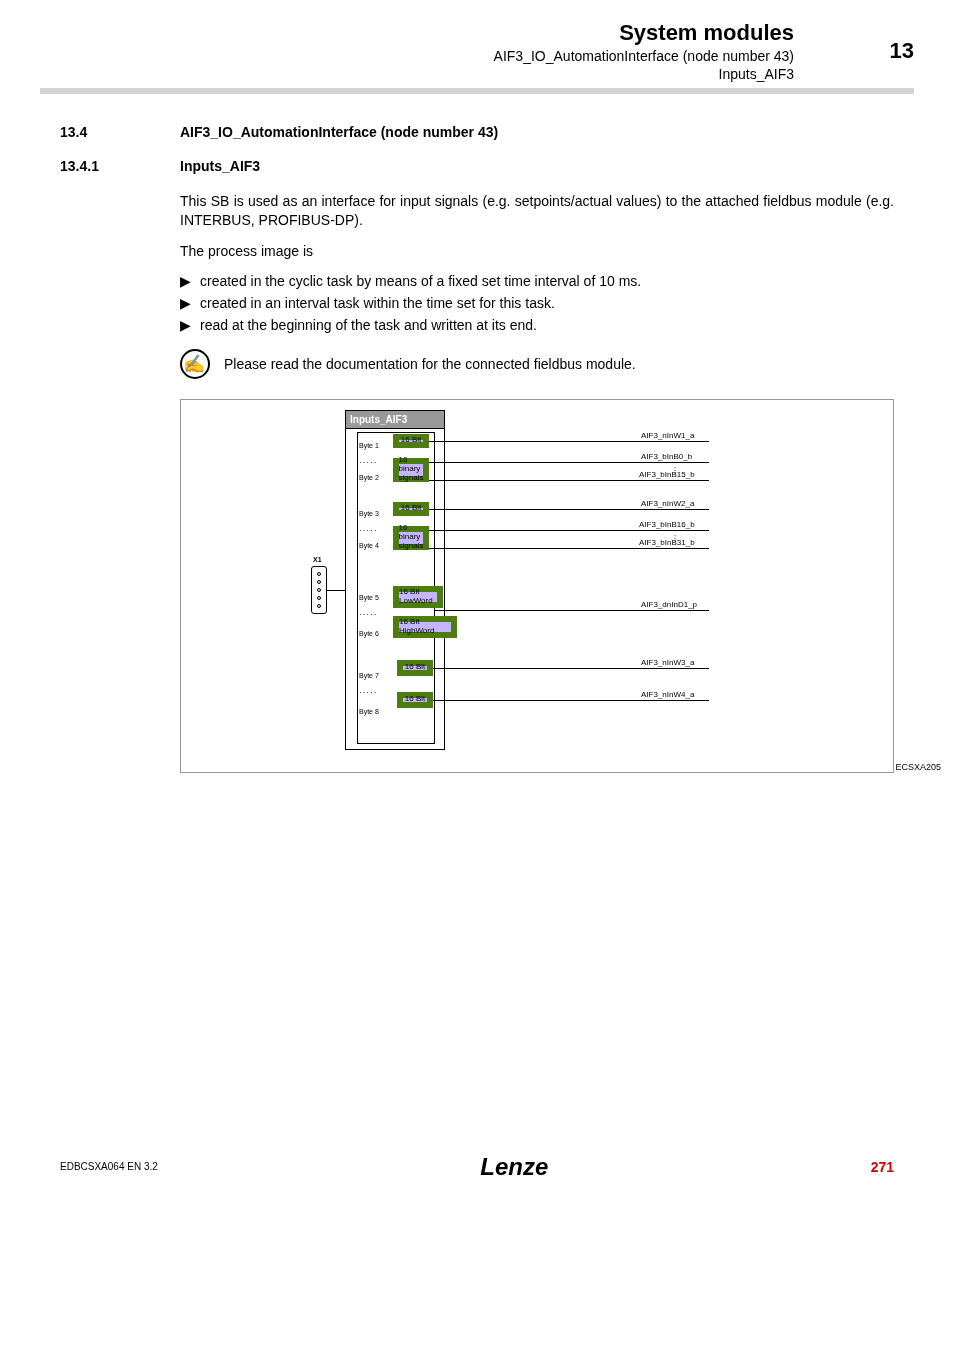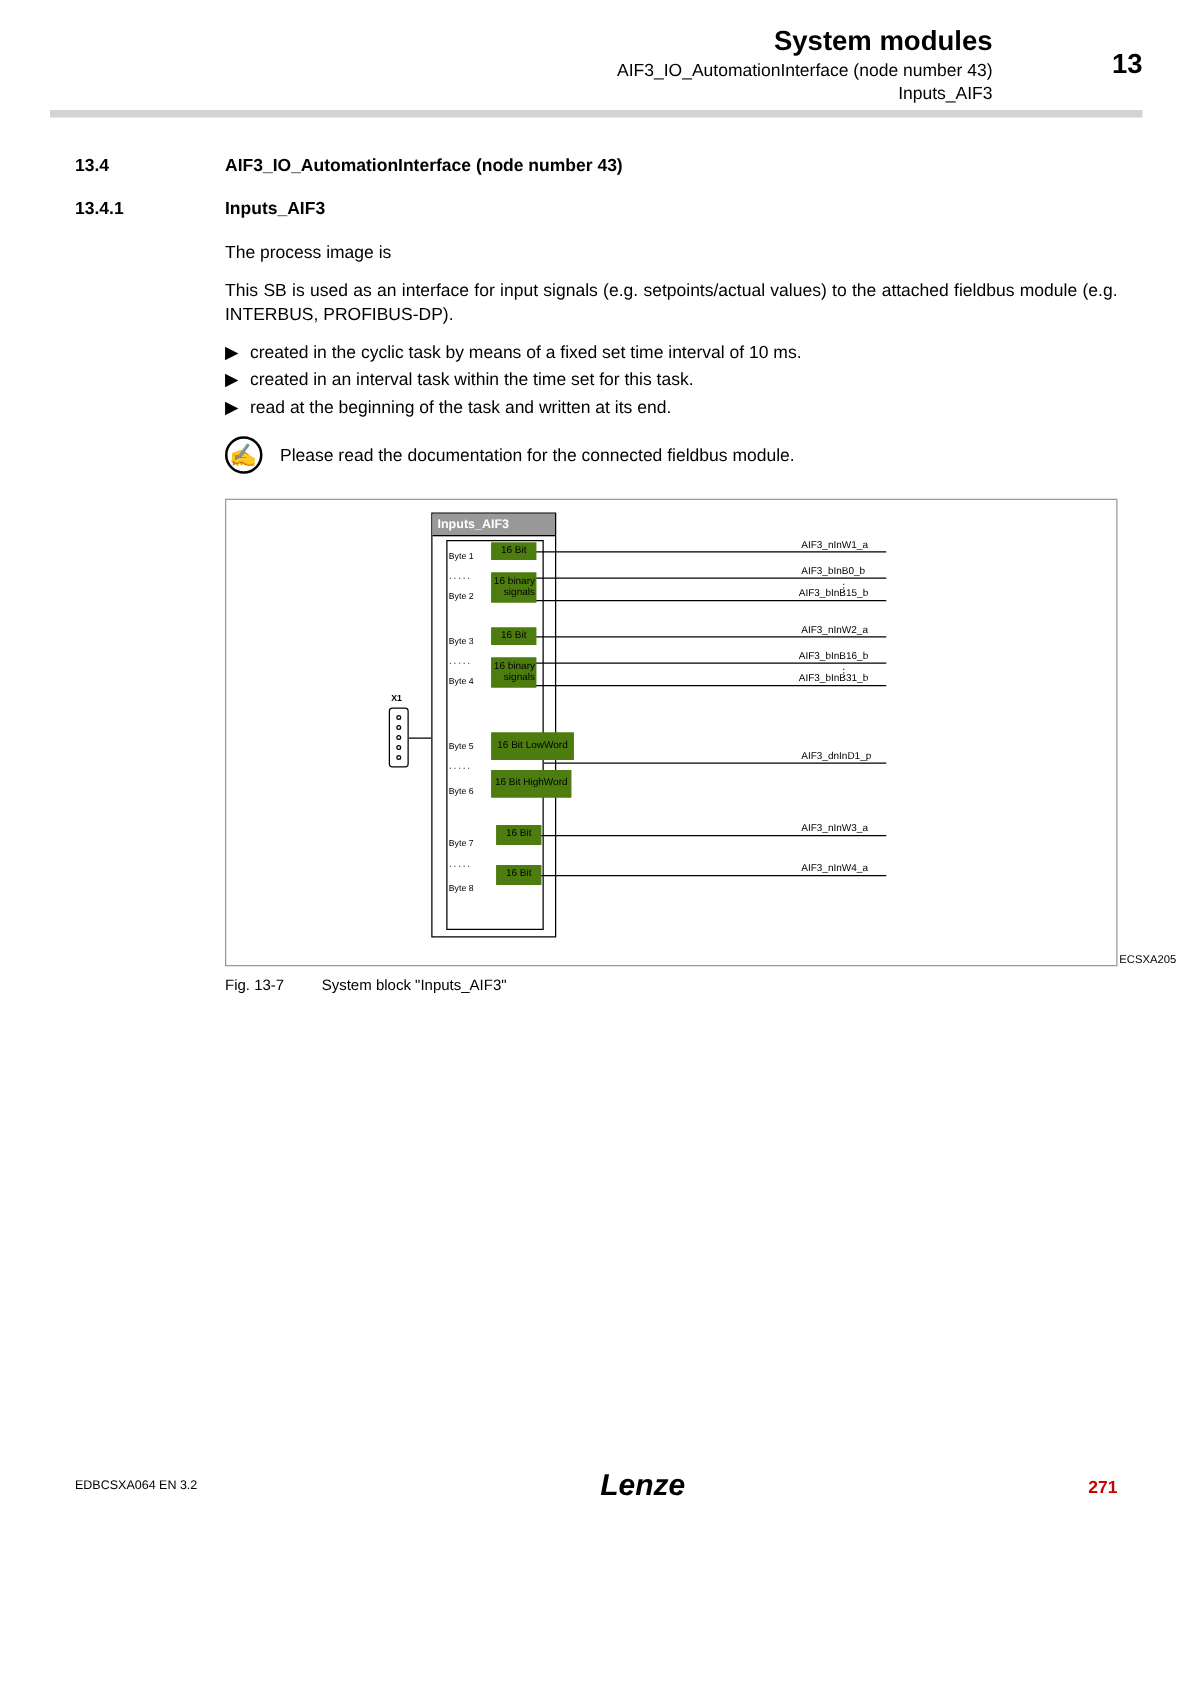--- a/index.html
+++ b/index.html
@@ -26,21 +26,21 @@
 .footer-left{font-size:10px}
 .footer-logo{font-weight:bold;font-size:24px;font-style:italic}
 .footer-right{font-weight:bold;color:#c00}
 .ecs-label{position:absolute;right:-48px;bottom:0;font-size:9px}
 
 
 .diagram{position:relative;height:352px;margin-left:120px}
 .inputs-box{position:absolute;left:34px;top:0;width:100px;height:340px;border:1px solid #000}
 .inputs-title{background:#999;color:#fff;font-size:10px;font-weight:bold;padding:3px 4px;border-bottom:1px solid #000}
 .inner-box{position:absolute;left:46px;top:22px;width:78px;height:312px;border:1px solid #000}
-.inner-title-box{position:absolute;border:1px solid #4d7c0f;font-size:8px;text-align:right;display:flex;align-items:center;justify-content:center;flex-direction:column;background:#4d7c0f;line-height:1.1}
+.inner-title-box{position:absolute;border:6px solid #4d7c0f;font-size:8px;text-align:left;display:flex;align-items:center;justify-content:center;flex-direction:column;background:#c4b5fd;line-height:1.1}
 .signal-line{position:absolute;height:1px;background:#000}
 .signal-label{position:absolute;font-size:8px;white-space:nowrap}
 .byte-label{position:absolute;font-size:7px;text-align:center;line-height:1.1}
 .x1-conn{position:absolute;left:0;top:156px;width:16px;height:48px;border:1px solid #000;border-radius:3px}
 .x1-label{position:absolute;left:2px;top:146px;font-size:7px;font-weight:bold}
 .x1-dots{display:flex;flex-direction:column;align-items:center;justify-content:space-around;height:100%;padding:3px 0}
 .x1-dot{width:4px;height:4px;border:1px solid #000;border-radius:50%}
 .dashes{position:absolute;font-size:8px;letter-spacing:1px}
 </style>
 </head>
@@ -59,22 +59,22 @@
 <div class="content">
   <div class="sec-row">
     <div class="sec-num">13.4</div>
     <div class="sec-title">AIF3_IO_AutomationInterface (node number 43)</div>
   </div>
   <div class="sec-row">
     <div class="sec-num">13.4.1</div>
     <div class="sec-title">Inputs_AIF3</div>
   </div>
 
+  <div class="body-text">This SB is used as an interface for input signals (e.g. setpoints/actual values) to the attached fieldbus module (e.g. INTERBUS, PROFIBUS-DP).</div>
   <div class="body-text">The process image is</div>
-  <div class="body-text">This SB is used as an interface for input signals (e.g. setpoints/actual values) to the attached fieldbus module (e.g. INTERBUS, PROFIBUS-DP).</div>
 
   <div class="bullets">
     <div class="bullet">
         <div class="bullet-arrow">▶</div>
         <div>created in the cyclic task by means of a fixed set time interval of 10 ms.</div>
       </div>
     <div class="bullet">
         <div class="bullet-arrow">▶</div>
         <div>created in an interval task within the time set for this task.</div>
       </div>
@@ -118,21 +118,21 @@
       <div class="dashes" style="left:48px;top:200px">·····</div>
       <div class="byte-label" style="left:48px;top:220px">Byte 6</div>
       <div class="byte-label" style="left:48px;top:262px">Byte 7</div>
       <div class="dashes" style="left:48px;top:278px">·····</div>
       <div class="byte-label" style="left:48px;top:298px">Byte 8</div>
 
       <div class="inner-title-box" style="left:82px;top:24px;width:36px;height:14px">16 Bit</div>
       <div class="inner-title-box" style="left:82px;top:48px;width:36px;height:24px">16 binary signals</div>
       <div class="inner-title-box" style="left:82px;top:92px;width:36px;height:14px">16 Bit</div>
       <div class="inner-title-box" style="left:82px;top:116px;width:36px;height:24px">16 binary signals</div>
-      <div class="inner-title-box" style="left:82px;top:176px;width:66px;height:22px">16 Bit LowWord</div>
+      <div class="inner-title-box" style="left:82px;top:176px;width:50px;height:22px">16 Bit LowWord</div>
       <div class="inner-title-box" style="left:82px;top:206px;width:64px;height:22px">16 Bit HighWord</div>
       <div class="inner-title-box" style="left:86px;top:250px;width:36px;height:16px">16 Bit</div>
       <div class="inner-title-box" style="left:86px;top:282px;width:36px;height:16px">16 Bit</div>
 
       <div class="signal-line" style="left:118px;top:31px;width:280px"></div>
       <div class="signal-label" style="left:330px;top:21px">AIF3_nInW1_a</div>
 
       <div class="signal-line" style="left:118px;top:52px;width:280px"></div>
       <div class="signal-label" style="left:330px;top:42px">AIF3_bInB0_b</div>
       <div class="signal-label" style="left:360px;top:56px">⋮</div>
@@ -153,23 +153,19 @@
 
       <div class="signal-line" style="left:122px;top:258px;width:276px"></div>
       <div class="signal-label" style="left:330px;top:248px">AIF3_nInW3_a</div>
 
       <div class="signal-line" style="left:122px;top:290px;width:276px"></div>
       <div class="signal-label" style="left:330px;top:280px">AIF3_nInW4_a</div>
     </div>
     <div class="ecs-label">ECSXA205</div>
   </div>
 
-  <div class="fig-caption">
-    <span>Fig. 13-7</span>
-    <span>System block "Inputs_AIF3"</span>
-  </div>
 </div>
 
 <div class="footer">
   <div class="footer-left">EDBCSXA064 EN 3.2</div>
   <div class="footer-logo">Lenze</div>
   <div class="footer-right">271</div>
 </div>
 
 </body></html>

